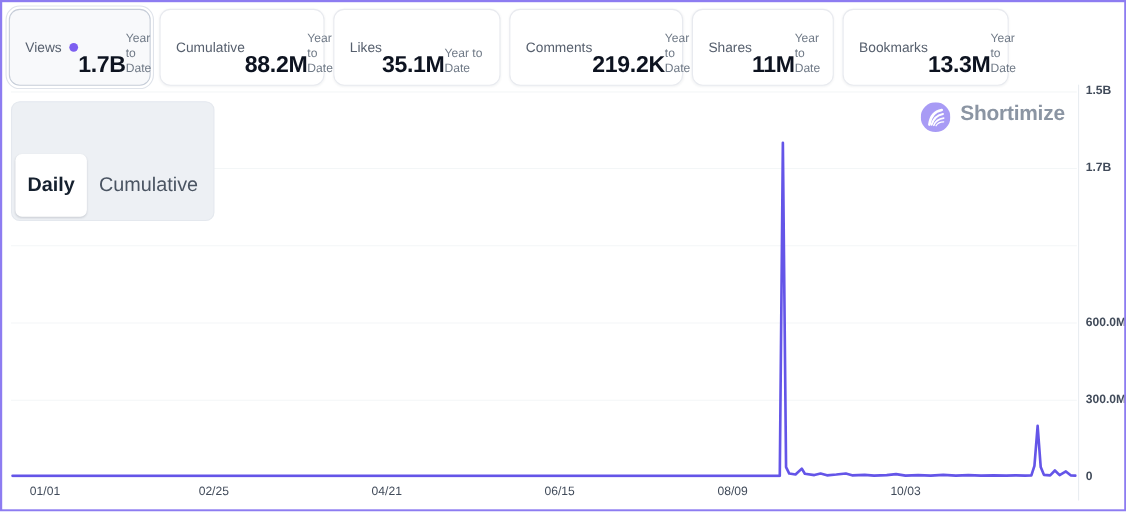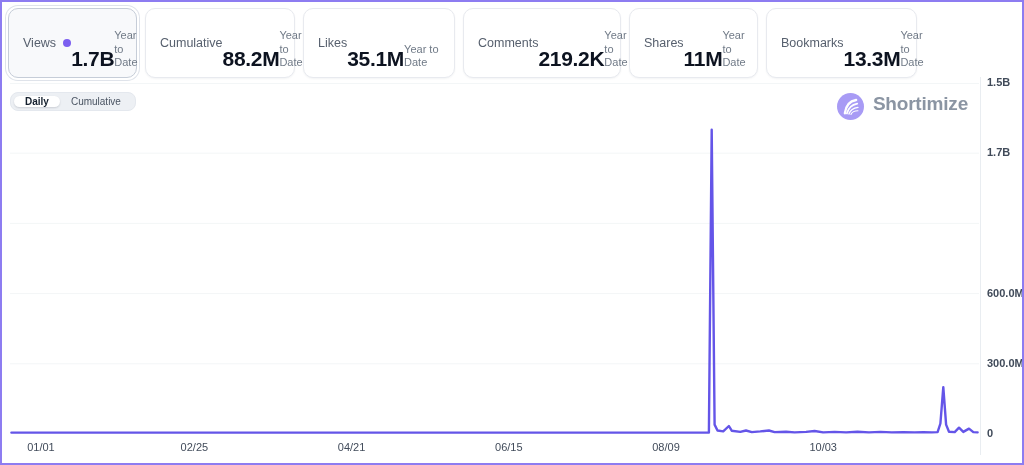--- a/index.html
+++ b/index.html
@@ -61,23 +61,24 @@
   }
   .xlabel.first { transform: none; }
   
   .toggle-group {
     position: absolute; left: 8px; top: 15px;
     background: #edf0f4; border-radius: 8px; padding: 3px;
     display: flex; align-items: center;
     border: 1px solid #e4e8ee;
   }
   .toggle-btn {
-    font-size: 10px; padding: 0 11px; border-radius: 6px;
+    font-size: 18px; padding: 18px 11px; border-radius: 6px;
     color: #4a5462; cursor: pointer; border: none; background: transparent;
     font-family: "Liberation Sans", sans-serif;
+    margin-top: 44px;
   }
   .toggle-btn.active {
     background: #ffffff; color: #15202e; font-weight: 700;
     box-shadow: 0 1px 2px rgba(15,23,42,0.15);
   }
   
   .brand { position: absolute; right: 54px; top: 16px; display: flex; align-items: flex-start; gap: 9px; }
   .brand-name { font-size: 19px; font-weight: 700; color: #8b95a3; letter-spacing: -0.2px; }
 </style>
 </head>

